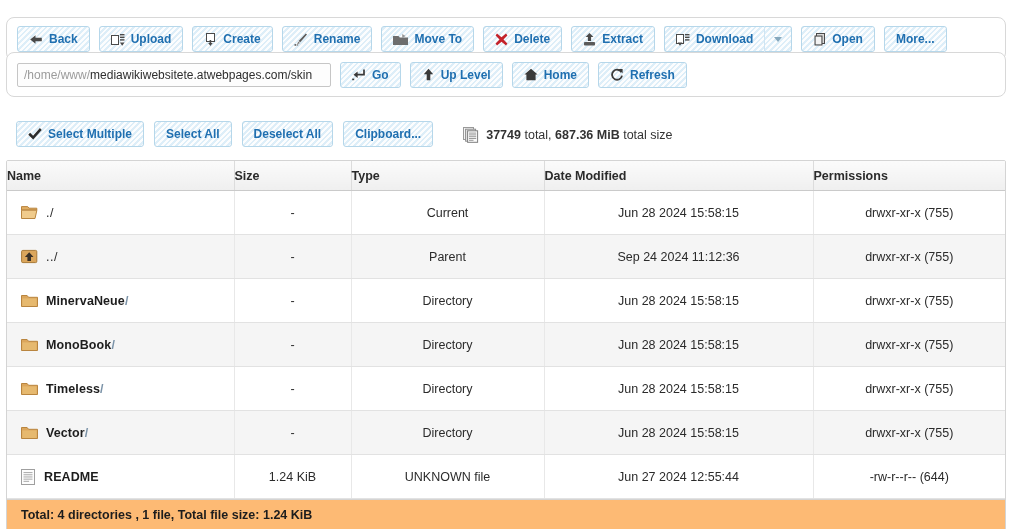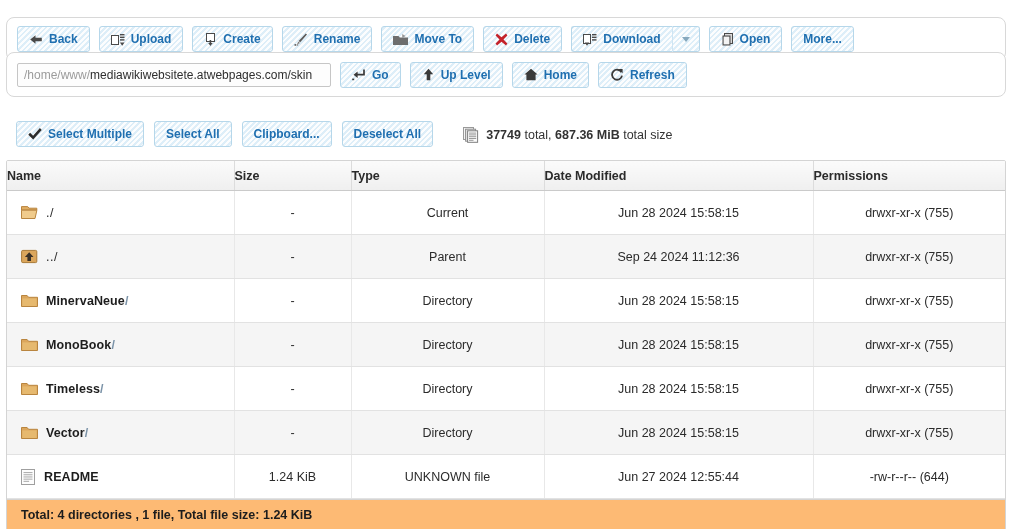--- a/index.html
+++ b/index.html
@@ -258,20 +258,29 @@
 
     <div class="btn">
       <span class="ic">
         <svg width="13" height="13" viewBox="0 0 13 13">
           <path d="M2 0.6 0.6 2.6 4.5 6.5.6 10.4 2 12.4l4.5-3.6 4.5 3.6 1.4-2-3.9-3.9 3.9-3.9L11 .6 6.5 4.2z" fill="#c4232b"></path>
         </svg>
       </span>
       <span class="lbl">Delete</span>
     </div>
 
+    <div class="btn">
+      <span class="ic">
+        <svg width="13" height="13" viewBox="0 0 13 13">
+          <path d="M6.5 0 2.6 4h2.3v4h3.2V4h2.3z" fill="#4a4a4a"></path>
+          <rect x="1" y="9" width="11" height="3.5" rx="0.8" fill="#5a5a5a"></rect>
+        </svg>
+      </span>
+      <span class="lbl">Extract</span>
+    </div>
 
     <div class="split">
       <div class="btn main">
         <span class="ic">
           <svg width="14" height="13" viewBox="0 0 14 13">
             <rect x="0.5" y="1.5" width="7" height="9" fill="#fff" stroke="#4a4a4a"></rect>
             <rect x="9" y="1" width="4.5" height="1.4" fill="#4a4a4a"></rect>
             <rect x="9" y="3.6" width="4.5" height="1.4" fill="#4a4a4a"></rect>
             <rect x="9" y="6.2" width="4.5" height="1.4" fill="#4a4a4a"></rect>
             <path d="M4 12.8 1.7 9.6h4.6z" fill="#4a4a4a"></path>
@@ -361,25 +370,25 @@
         </svg>
     </span>
     <span class="lbl">Select Multiple</span>
   </div>
 
   <div class="btn">
     <span class="lbl">Select All</span>
   </div>
 
   <div class="btn">
+    <span class="lbl">Deselect All</span>
+  </div>
+
+  <div class="btn">
     <span class="lbl">Clipboard...</span>
-  </div>
-
-  <div class="btn">
-    <span class="lbl">Deselect All</span>
   </div>
 
   <div id="file-count">
     <span class="ic">
       <svg width="16" height="16" viewBox="0 0 16 16">
         <rect x="0.5" y="0.5" width="10" height="12" fill="#f4f4f4" stroke="#9a9a9a"></rect>
         <rect x="2.6" y="2.2" width="10" height="12" fill="#e9e9e9" stroke="#8d8d8d"></rect>
         <rect x="4.6" y="3.8" width="10" height="11.5" fill="#fafafa" stroke="#7e7e7e"></rect>
         <g fill="#9a9a9a">
           <rect x="6" y="5.6" width="7.2" height="1"></rect>

